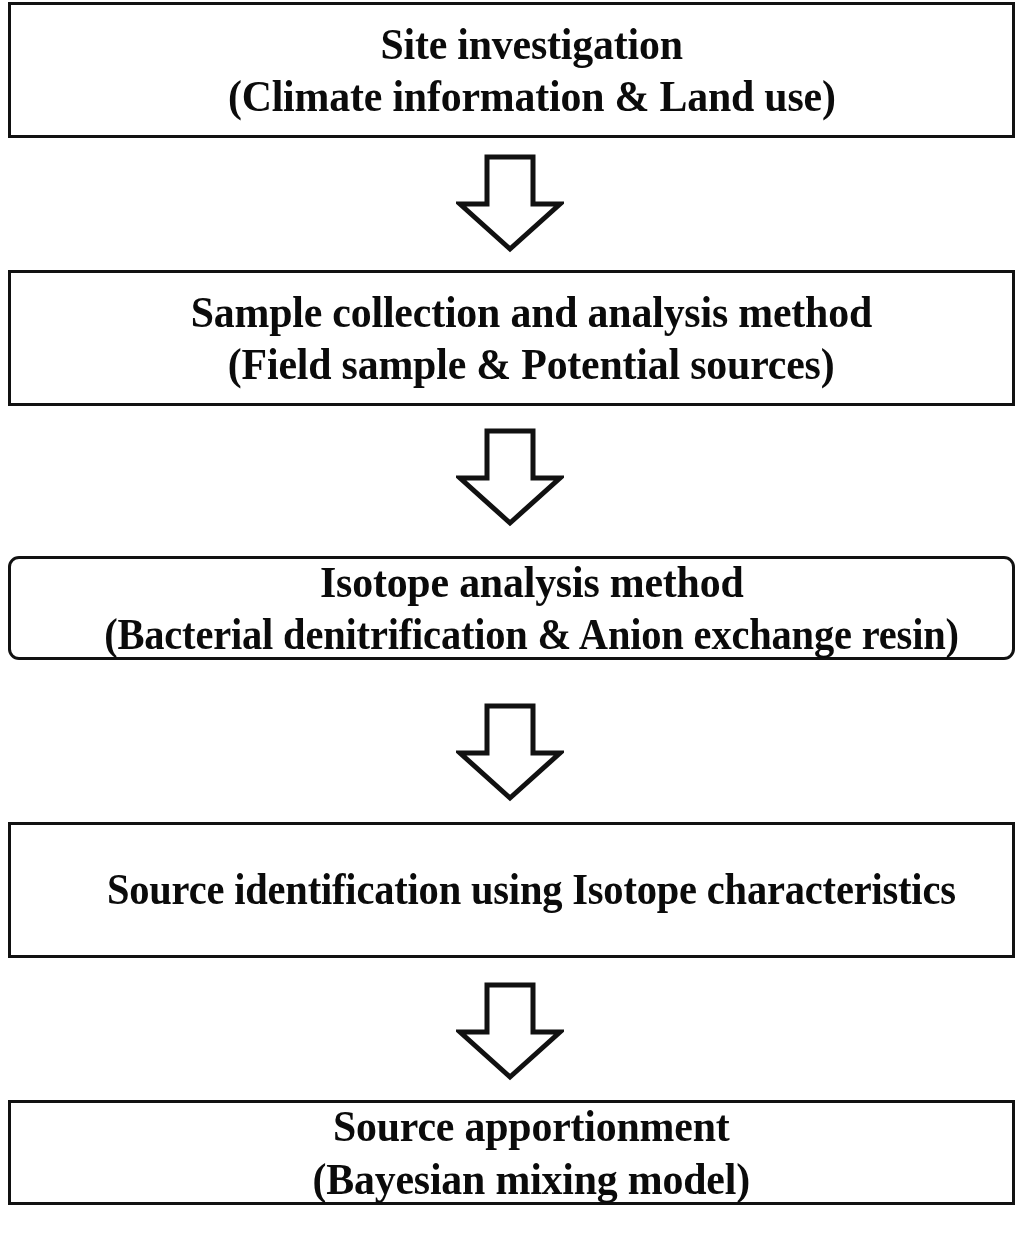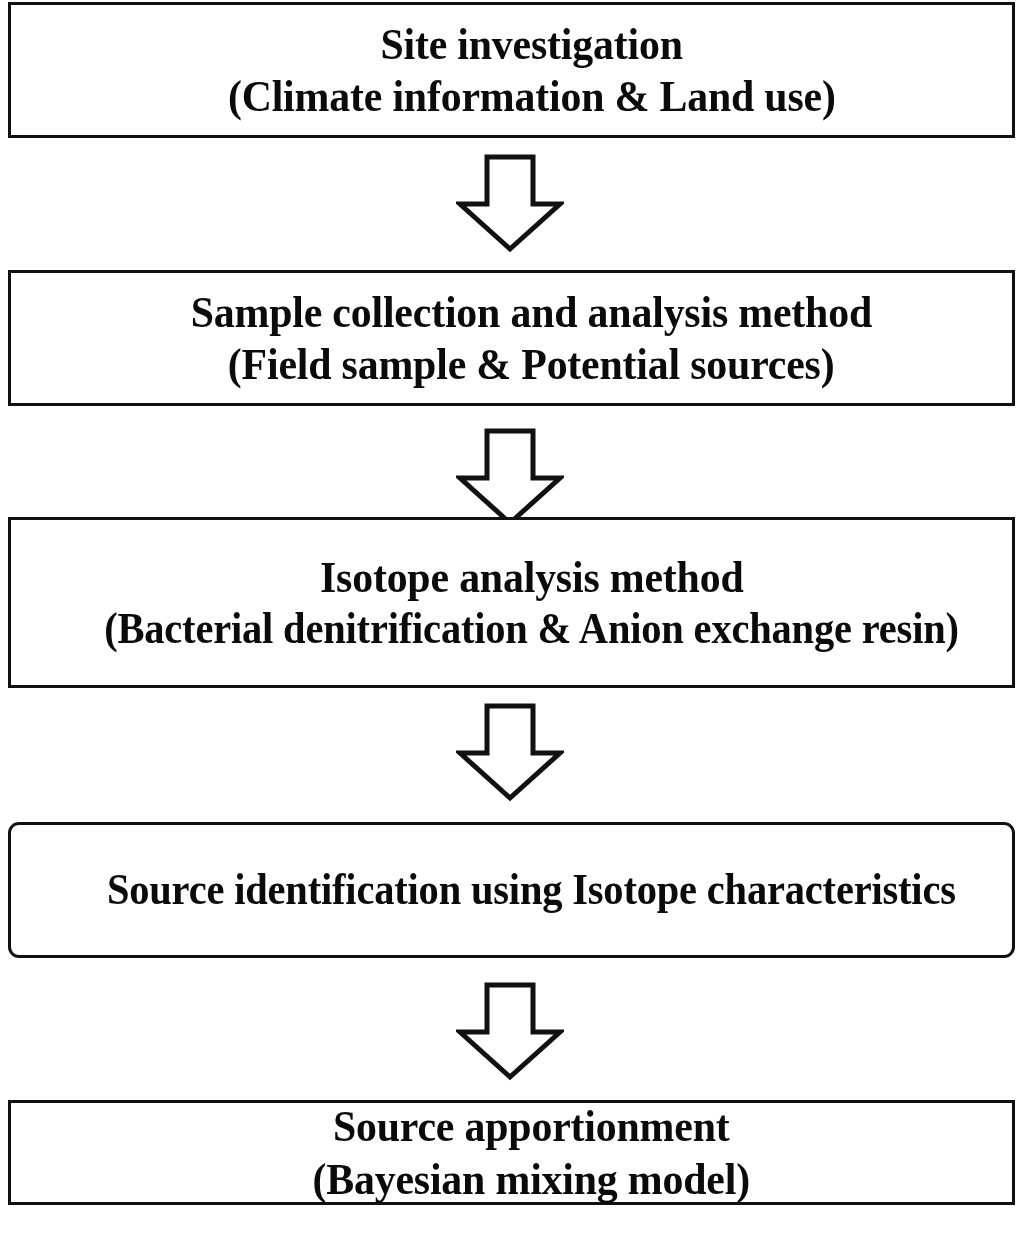--- a/index.html
+++ b/index.html
@@ -49,22 +49,22 @@
     transform-origin: center center;
   }
   .node-line.wide {
     font-size: 44px;
     transform: scaleX(0.92);
   }
 
   
   #box-1 { top: 2px;    height: 136px; }
   #box-2 { top: 270px;  height: 136px; }
-  #box-3 { top: 517px;  height: 171px; }
-  #box-4 { top: 822px;  height: 136px; border-radius: 11px; }
+  #box-3 { top: 556px;  height: 104px; border-radius: 11px; }
+  #box-4 { top: 822px;  height: 136px; }
   #box-5 { top: 1100px; height: 105px; }
 
   
   .arrow {
     position: absolute;
     left: 456px;
     width: 108px;
     height: 100px;
   }
   .arrow svg { display: block; width: 108px; height: 100px; }

